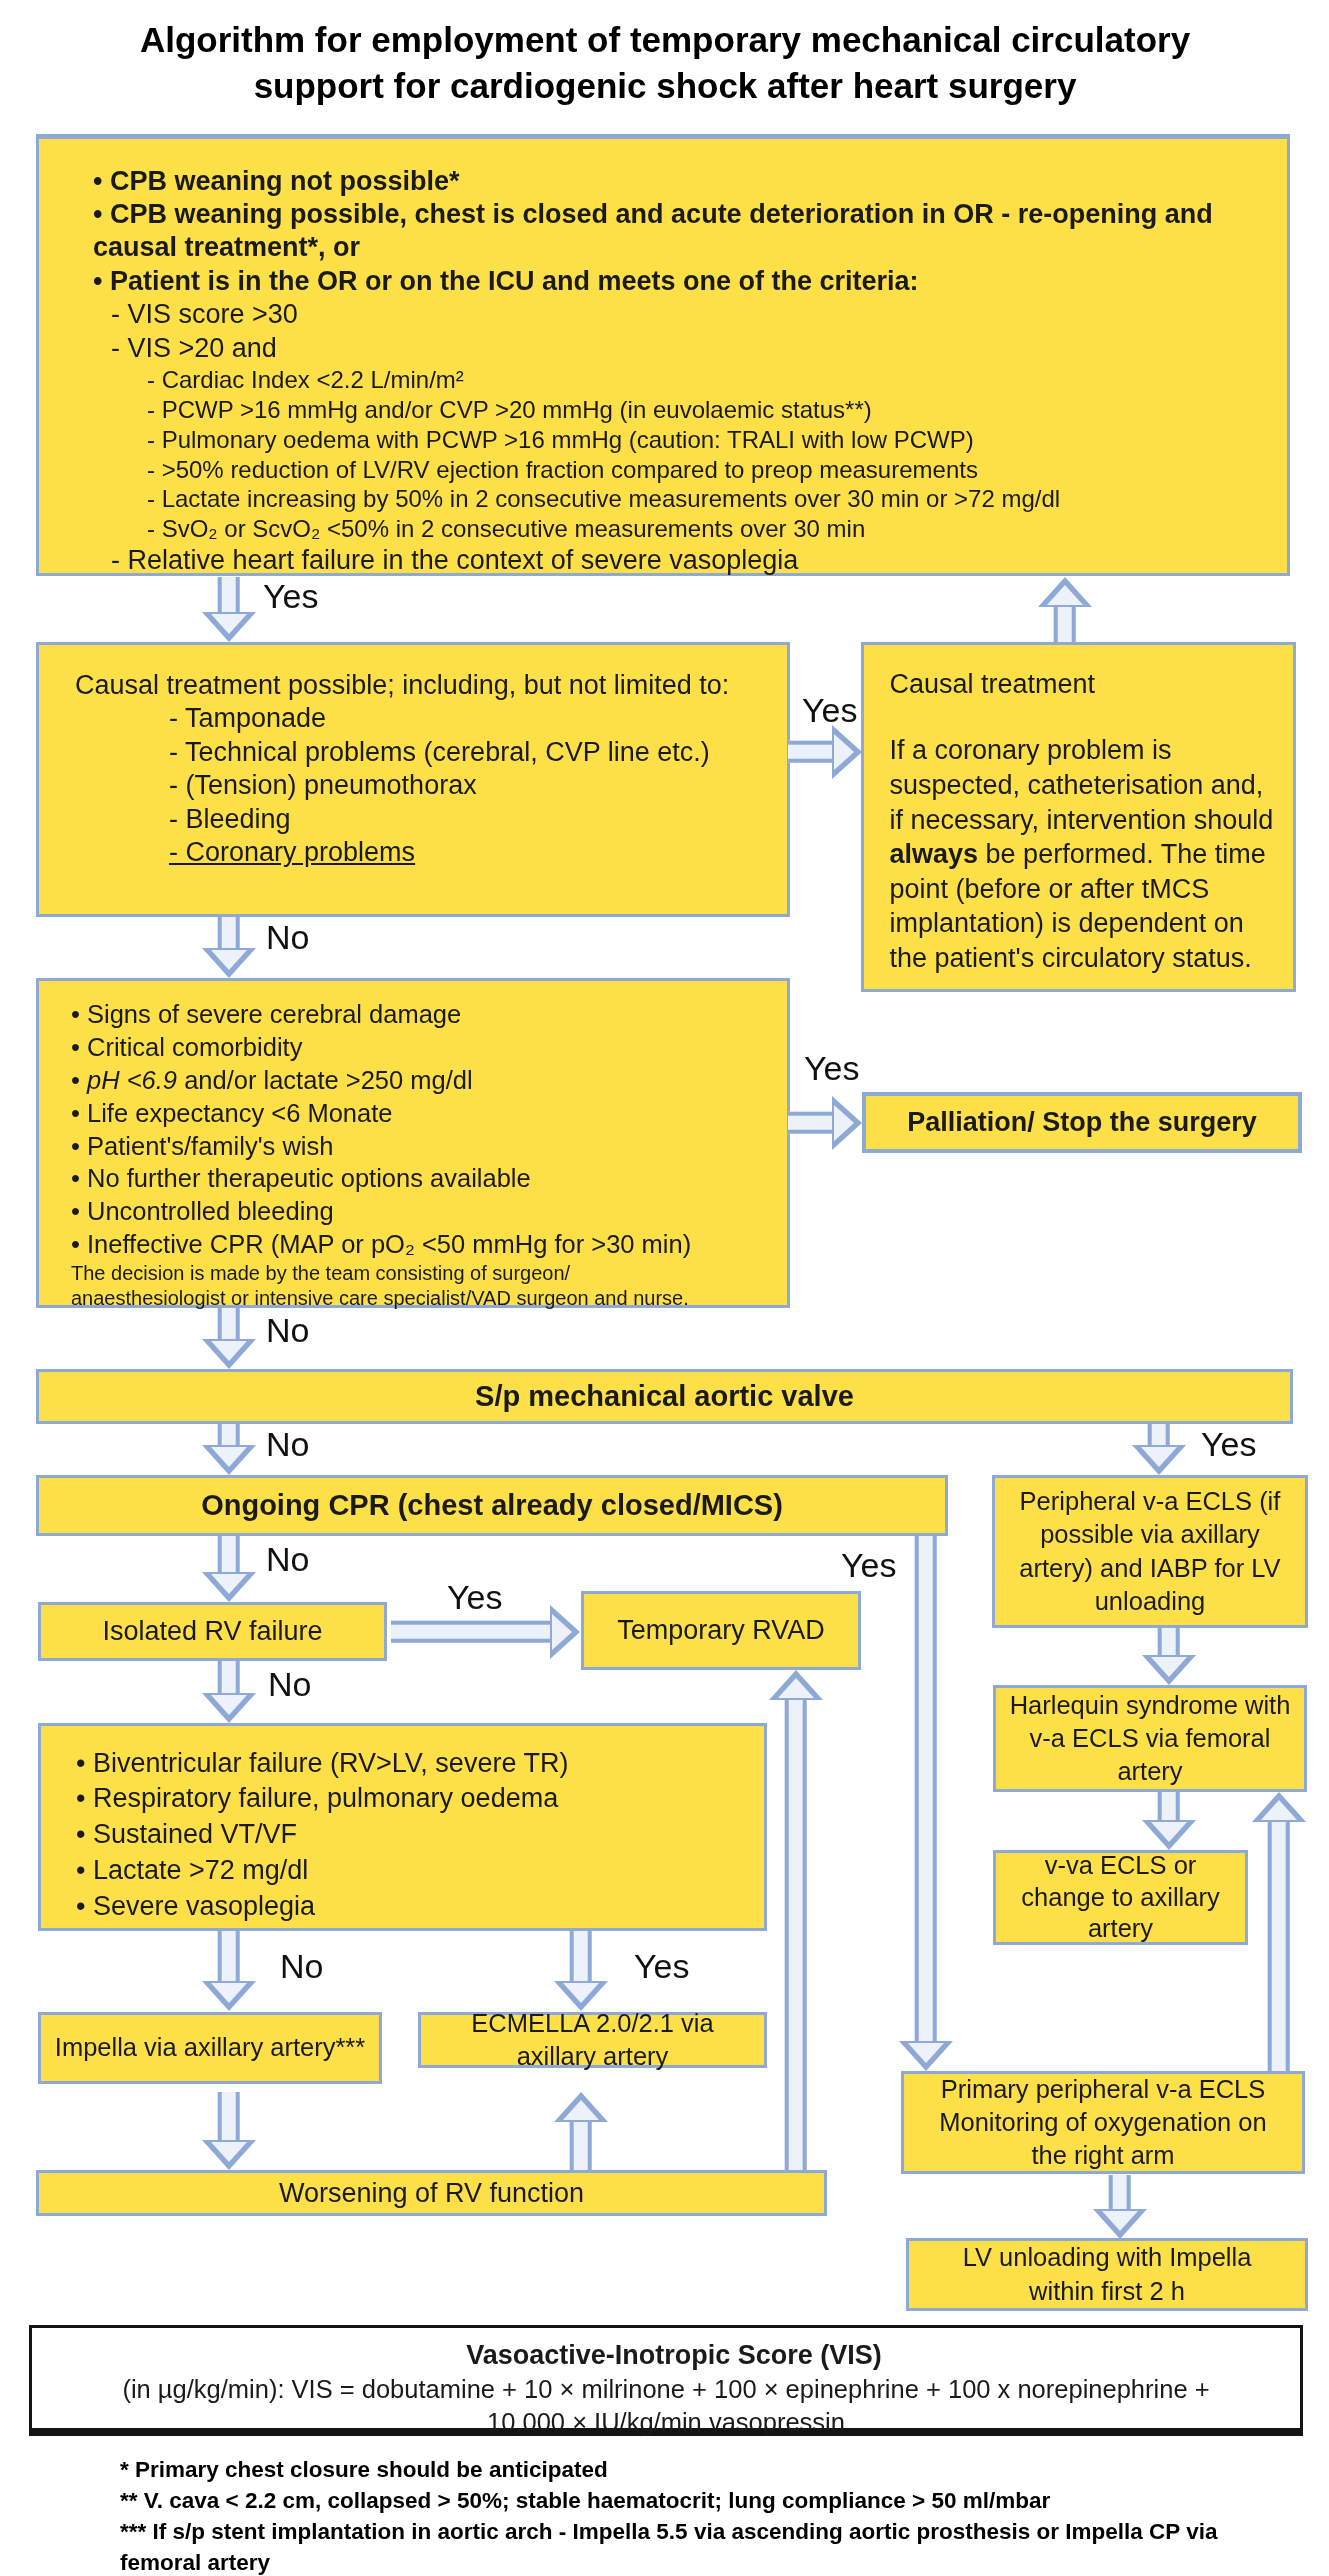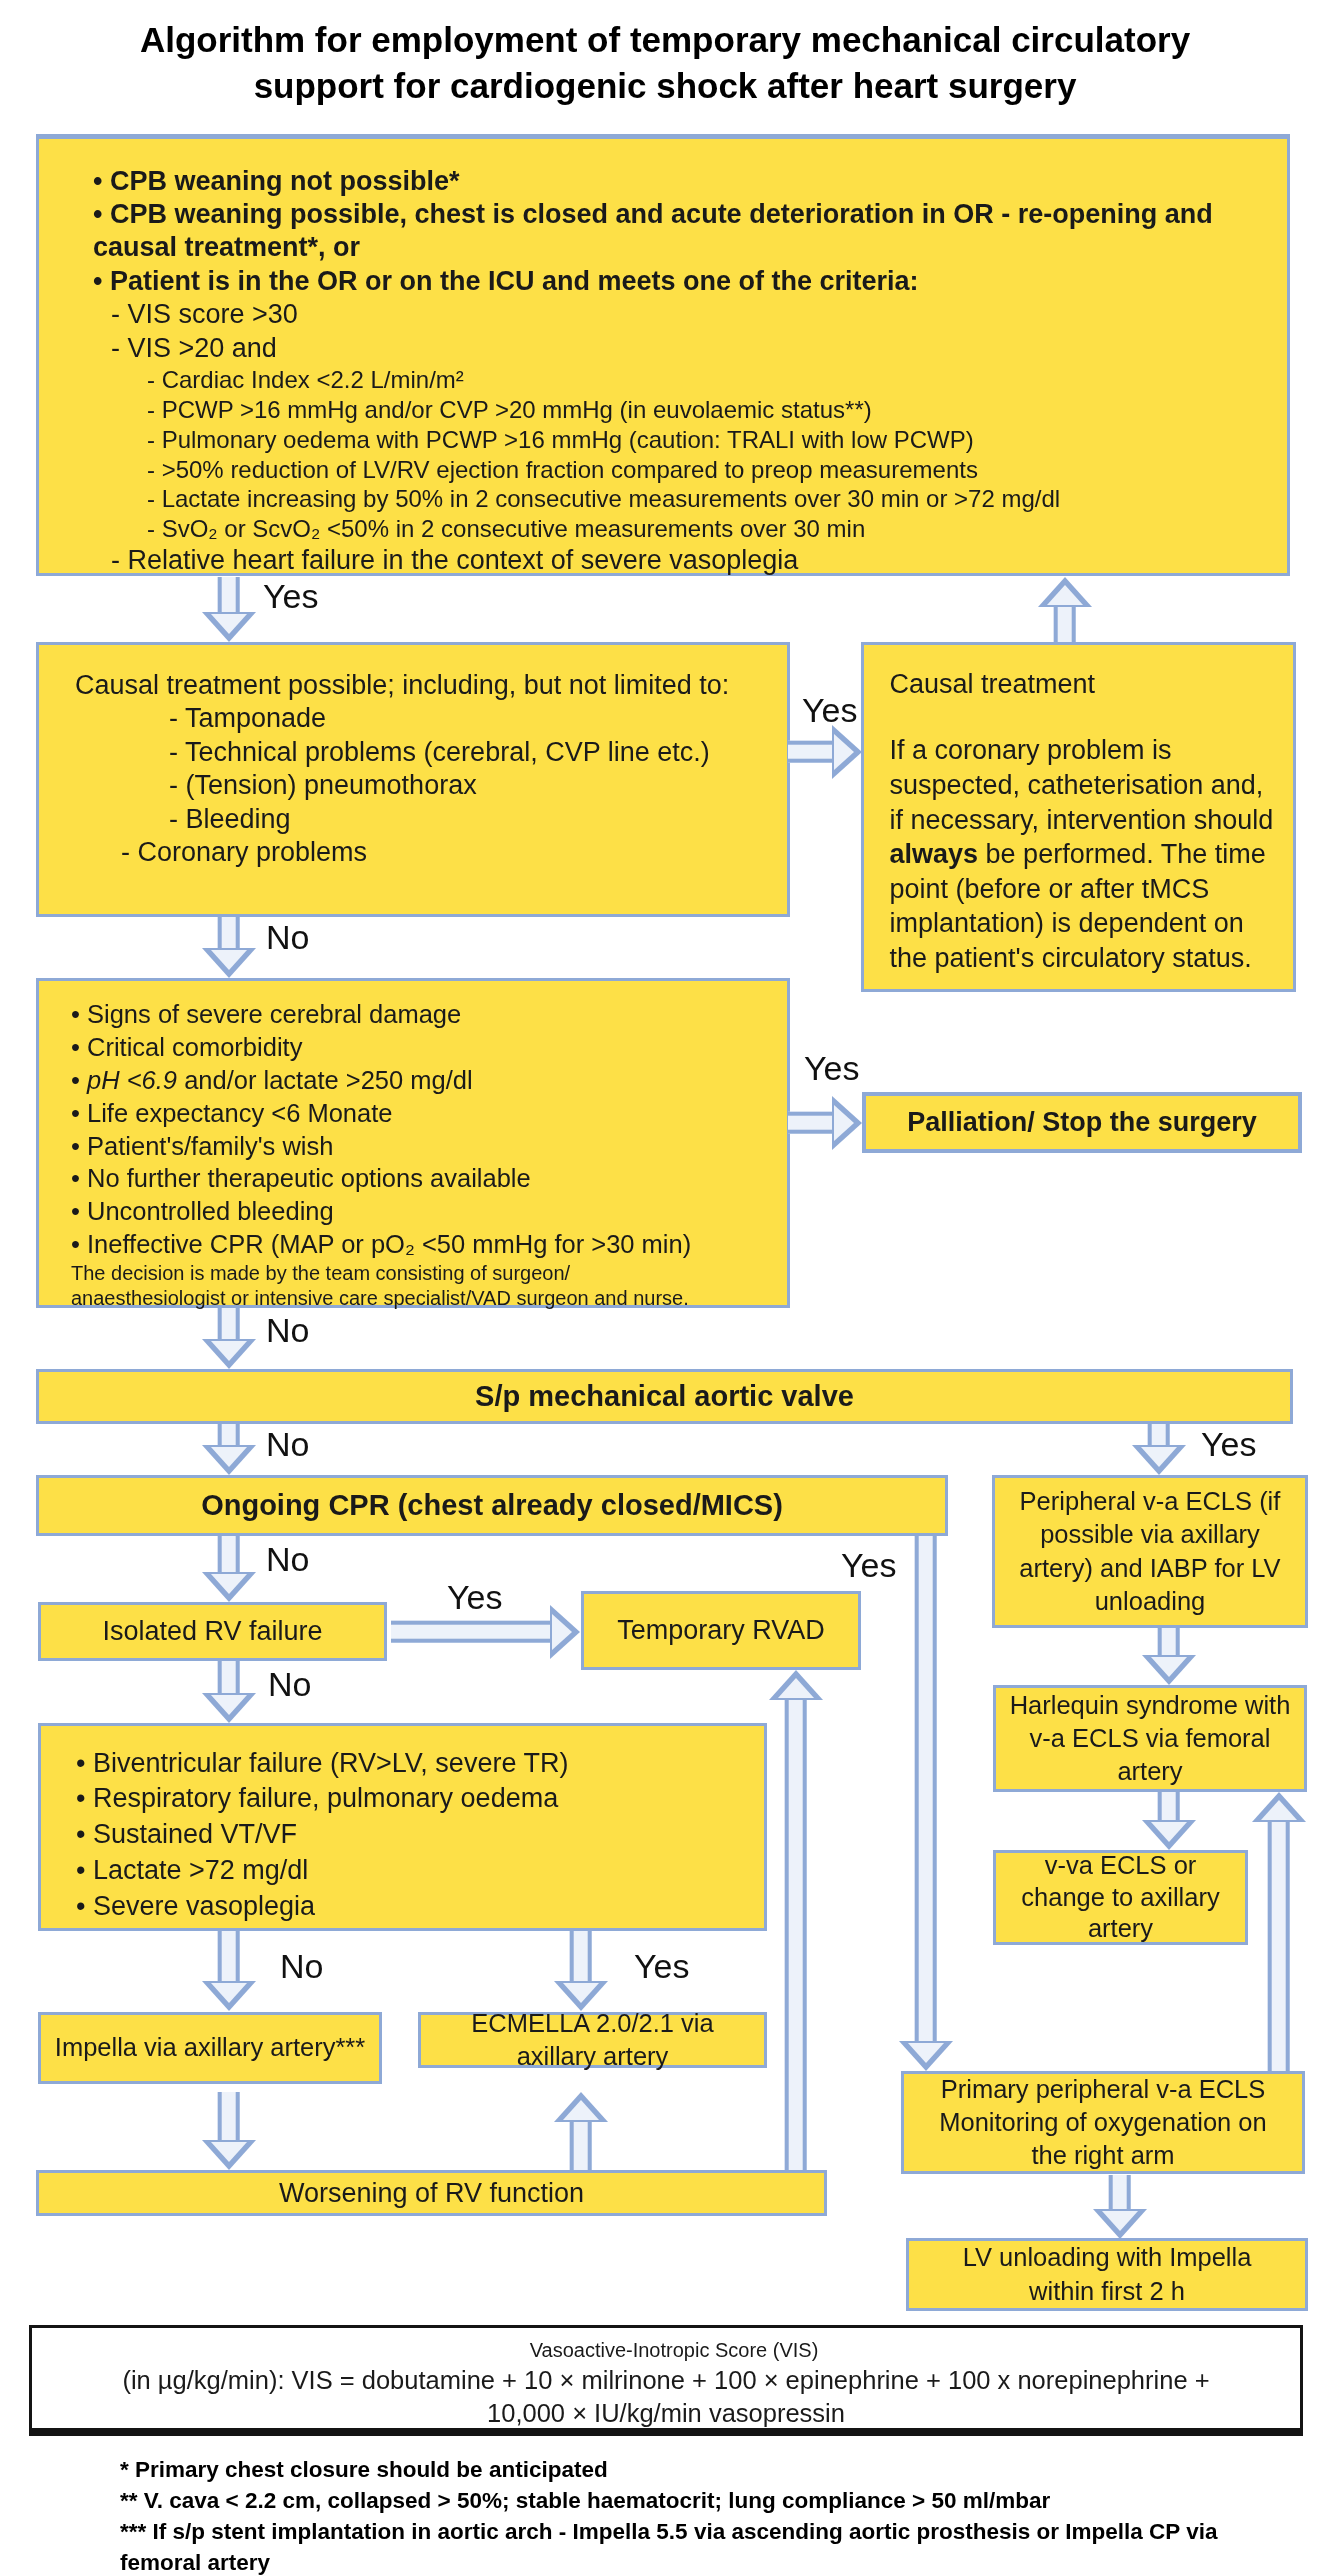--- a/index.html
+++ b/index.html
@@ -43,21 +43,21 @@
   .arr-right{position:absolute;height:55px;}
   .arr-right .shaft{position:absolute;top:50%;transform:translateY(-50%);height:14.6px;left:0;right:24px;
     background:#edf2fa;border-top:4.3px solid #8ea9d6;border-bottom:4.3px solid #8ea9d6;}
   .arr-right .head-o{position:absolute;right:0;top:50%;transform:translateY(-50%);width:0;height:0;
     border-top:27px solid transparent;border-bottom:27px solid transparent;border-left:30px solid #8ea9d6;}
   .arr-right .head-i{position:absolute;right:8px;top:50%;transform:translateY(-50%);width:0;height:0;
     border-top:18px solid transparent;border-bottom:18px solid transparent;border-left:20.7px solid #edf2fa;}
 
   .vis{position:absolute;background:#ffffff;border:3.6px solid #141414;border-bottom-width:8.5px;
     box-sizing:border-box;text-align:center;}
-  .vis .t{font-size:20px;font-weight:normal;line-height:1.35;padding-left:16px;}
+  .vis .t{font-size:27px;font-weight:bold;line-height:1.35;padding-left:16px;}
   .vis .f{font-size:25.5px;line-height:1.3;}
 
   .footnotes{position:absolute;font-weight:bold;font-size:22.5px;line-height:1.38;color:#000;}
 </style>
 </head>
 <body>
 
 <div id="canvas">
 
   <div class="page-title">
@@ -92,21 +92,21 @@
     <div class="head-o"></div>
     <div class="head-i"></div>
   </div>
 
   <div class="bx" style="left:36px;top:642px;width:754px;height:275px;padding:24px 18px 6px 36px;">
     <div class="ln wrap" style="max-width:681px;">Causal treatment possible; including, but not limited to:</div>
     <div class="ln" style="margin-left:94px;">- Tamponade</div>
     <div class="ln" style="margin-left:94px;">- Technical problems (cerebral, CVP line etc.)</div>
     <div class="ln" style="margin-left:94px;">- (Tension) pneumothorax</div>
     <div class="ln" style="margin-left:94px;">- Bleeding</div>
-    <div class="ln" style="margin-left:46px;">- Coronary problems</div>
+    <div class="ln" style="margin-left:94px;text-decoration:underline;">- Coronary problems</div>
   </div>
 
   <div class="lbl" style="left:802px;top:693px;">Yes</div>
   <div class="arr-right" style="left:788px;top:724px;width:74px;">
     <div class="shaft"></div>
     <div class="head-o"></div>
     <div class="head-i"></div>
   </div>
 
   <div class="bx" style="left:861px;top:642px;width:435px;height:350px;padding:23px 17px 6px 25.5px;">

